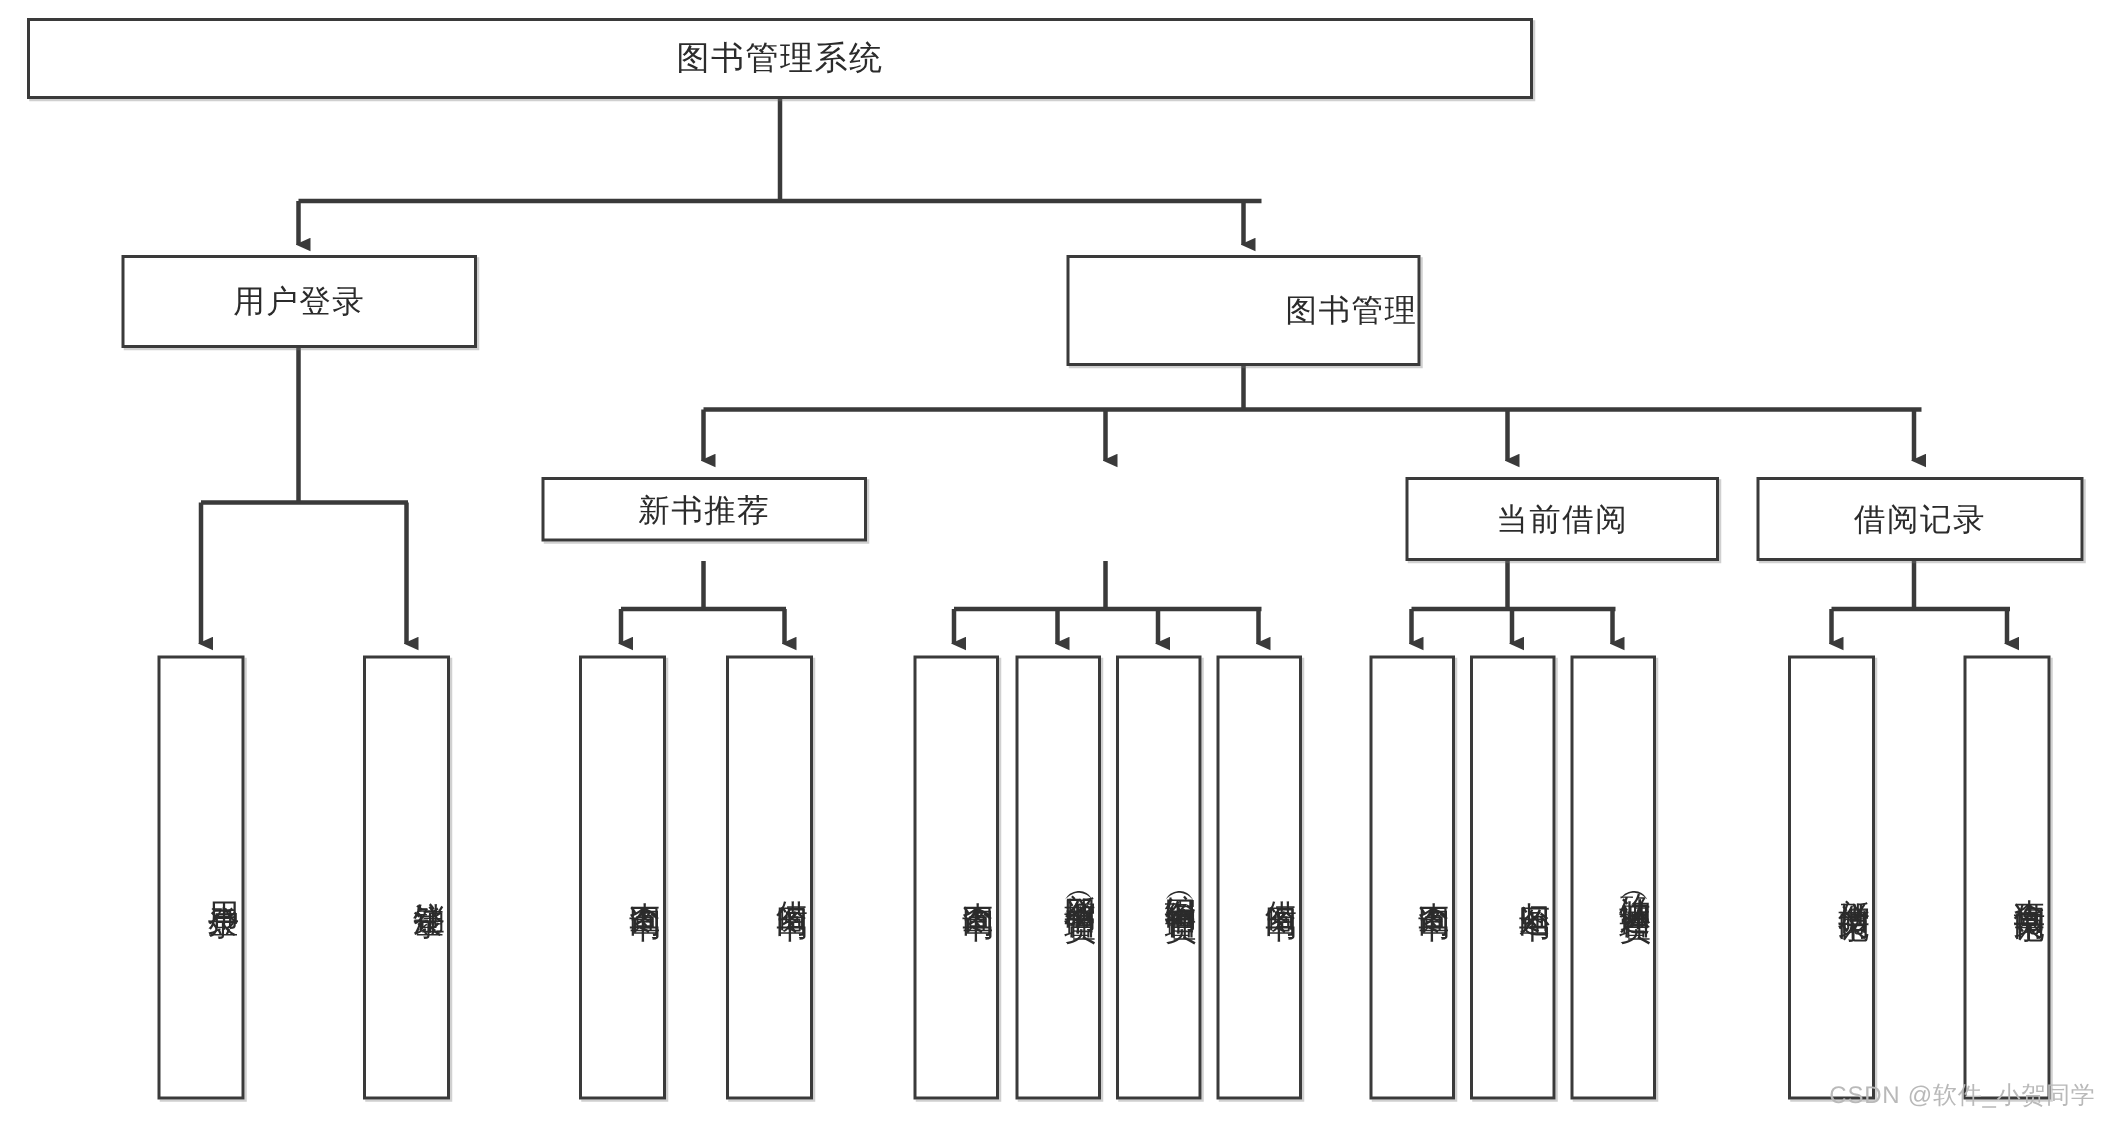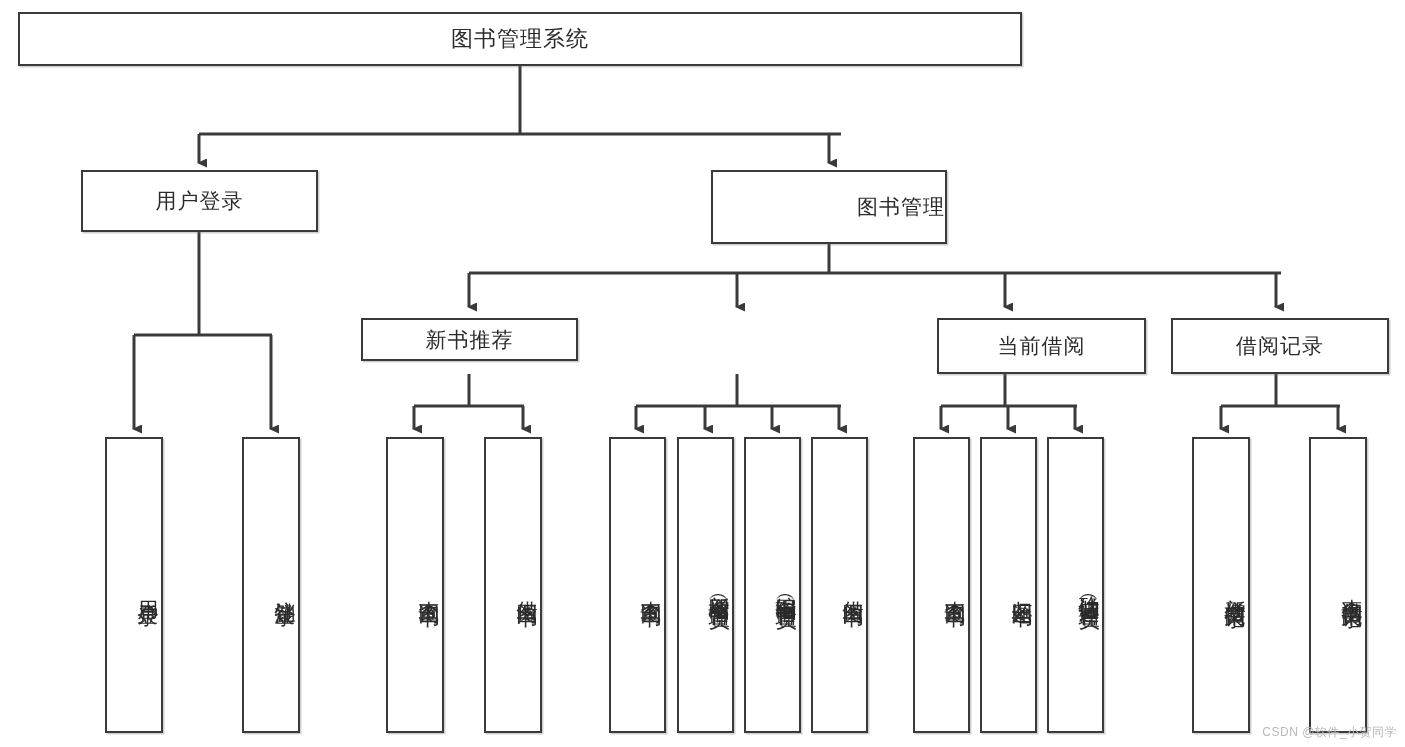--- a/index.html
+++ b/index.html
@@ -54,21 +54,21 @@
   }
   .node-v .vtext {
     writing-mode: vertical-rl;
     text-orientation: upright;
     display: block;
   }
   .watermark {
     position: absolute;
     right: 8px;
     bottom: 6px;
-    font-size: 12px;
+    font-size: 16px;
     color: #b9b9b9;
     letter-spacing: 0.5px;
     white-space: nowrap;
   }
 </style>
 </head>
 <body>
 
 <div id="canvas">
 

